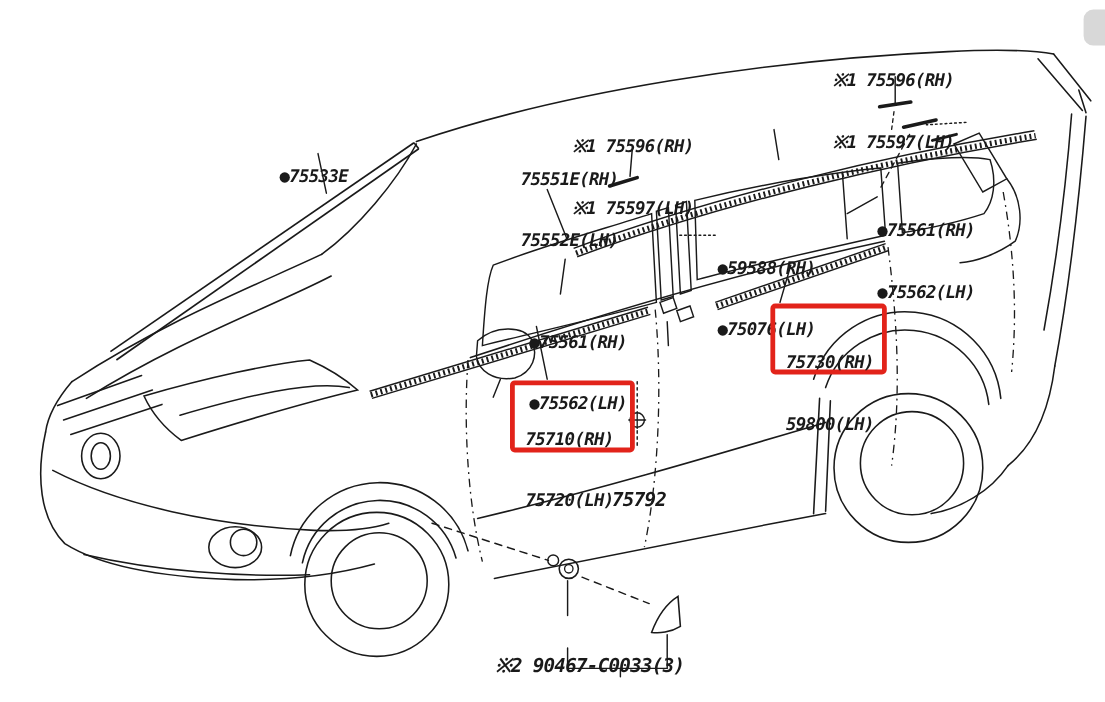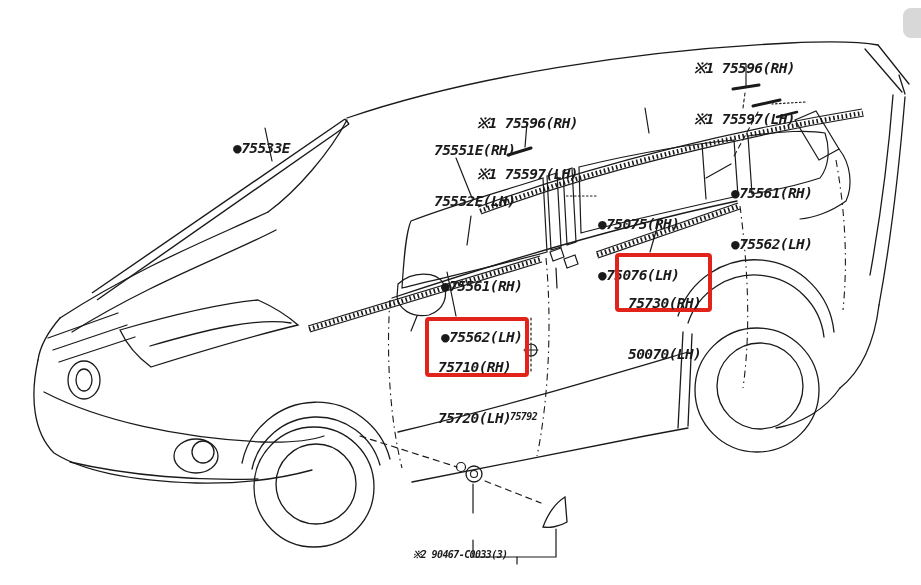--- a/index.html
+++ b/index.html
@@ -11,21 +11,21 @@
   .stage{
     position:relative;width:921px;height:585px;background:#ffffff;
     overflow:hidden;font-family:"DejaVu Sans Mono","Liberation Mono",monospace;
   }
   .stage svg{position:absolute;left:0;top:0;}
   .lbl{
     position:absolute;color:var(--ink);font-weight:bold;font-size:14.5px;
     line-height:17px;letter-spacing:-0.6px;white-space:pre;cursor:default;
   }
   .lbl span{display:block;font-style:italic;}
-  .lbl.small{font-size:10px;line-height:16px;}
+  .lbl.small{font-size:16px;line-height:16px;}
   .lbl.med{font-size:14px;}
   .hlbox{
     position:absolute;border:4px solid var(--highlight);border-radius:4px;
     box-sizing:border-box;background:transparent;
   }
   .hlbox .lbl{position:static;padding:4px 0 0 9px;}
   .pill{
     position:absolute;left:903px;top:8px;width:26px;height:30px;
     background:var(--pill);border-radius:8px;
   }
@@ -181,33 +181,33 @@
     <span>※1 75597(LH)</span>
   </div>
 
 
   <div class="lbl" style="left:731px;top:151px">
     <span>●75561(RH)</span>
     <span>●75562(LH)</span>
   </div>
 
   <div class="lbl" style="left:598px;top:182px">
-    <span>●75075(RH)</span>
+    <span>●59588(RH)</span>
     <span>●75076(LH)</span>
   </div>
 
   <div class="lbl" style="left:441px;top:244px">
     <span>●75561(RH)</span>
     <span>●75562(LH)</span>
   </div>
 
-  <div class="hlbox" style="left:615px;top:253px;width:97px;height:59px">
+  <div class="hlbox" style="left:642px;top:253px;width:97px;height:59px">
     <div class="lbl">
       <span>75730(RH)</span>
-      <span>50070(LH)</span>
+      <span>59800(LH)</span>
     </div>
   </div>
 
 
   <div class="hlbox" style="left:425px;top:317px;width:104px;height:60px">
     <div class="lbl">
       <span>75710(RH)</span>
       <span>75720(LH)</span>
     </div>
   </div>

